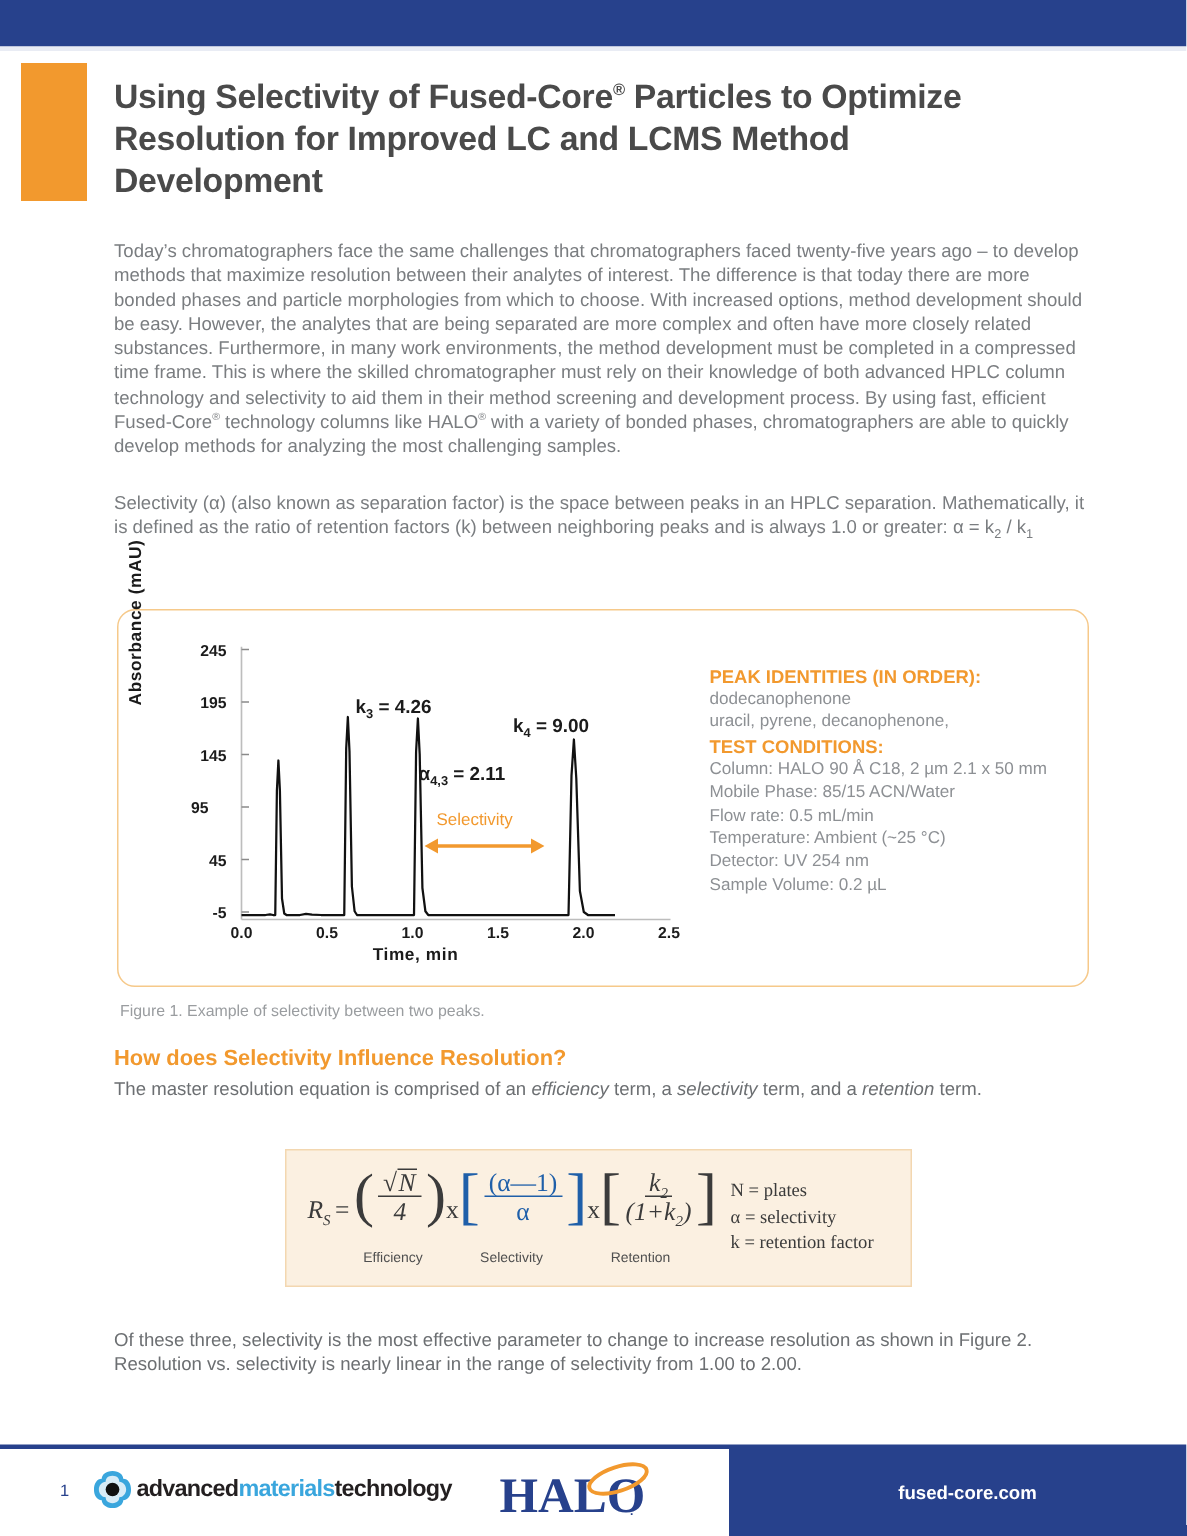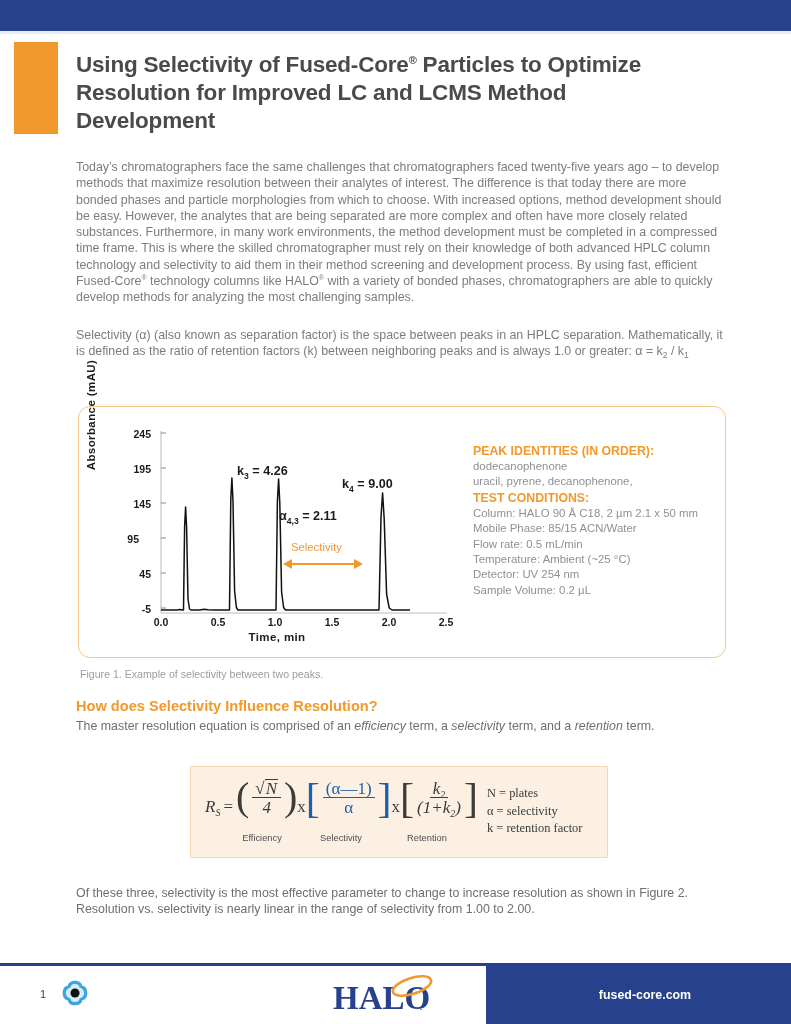--- a/index.html
+++ b/index.html
@@ -483,20 +483,23 @@
 <div class="page-num">1</div>
 
 <div class="amt-logo">
   <svg class="amt-mark" viewBox="0 0 40 40">
     <path d="M20 1 C27 1 31 5 31 9 C36 9 39 14 39 20 C39 26 36 31 31 31 C31 35 27 39 20 39
              C13 39 9 35 9 31 C4 31 1 26 1 20 C1 14 4 9 9 9 C9 5 13 1 20 1 Z" fill="#3aa6dd"></path>
     <path d="M20 6 C25 6 27 9 27 12 C31 12 34 16 34 20 C34 24 31 28 27 28 C27 31 25 34 20 34
              C15 34 13 31 13 28 C9 28 6 24 6 20 C6 16 9 12 13 12 C13 9 15 6 20 6 Z" fill="#d8ecf7"></path>
     <circle cx="20" cy="20" r="7" fill="#111111"></circle>
   </svg>
+  <span class="amt-text">
+    <span class="w1">advanced</span><span class="w2">materials</span><span class="w3">technology</span>
+  </span>
 </div>
 
 <div class="halo-logo">
   <span class="halo-word">HALO</span>
   <svg width="46" height="26" viewBox="0 0 46 26" style="position:absolute;left:72px;top:-3px;">
     <ellipse cx="23" cy="13" rx="20" ry="8" fill="none" stroke="#F2992E" stroke-width="2.6" transform="rotate(-18 23 13)"></ellipse>
   </svg>
   <span class="halo-reg">.</span>
 </div>
 

